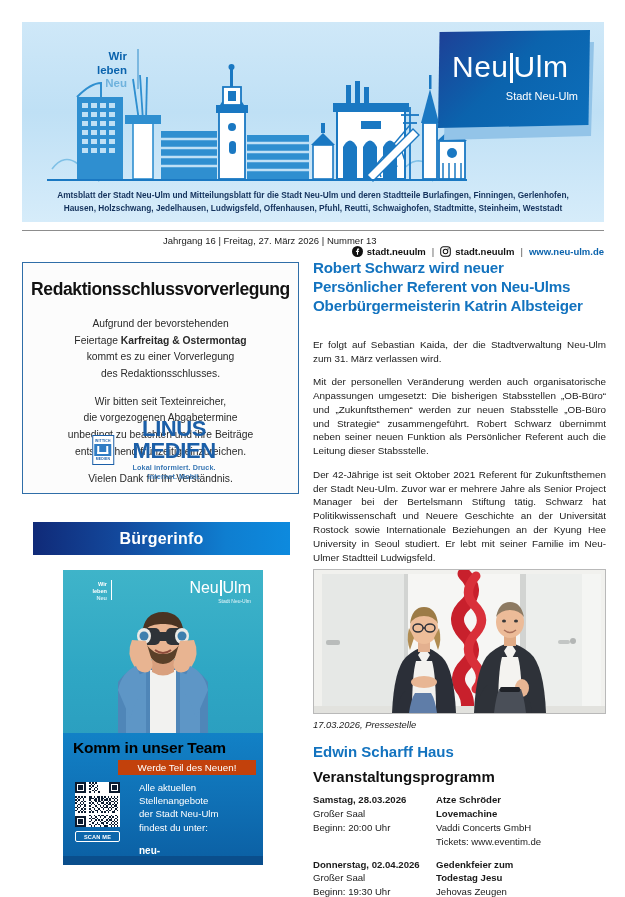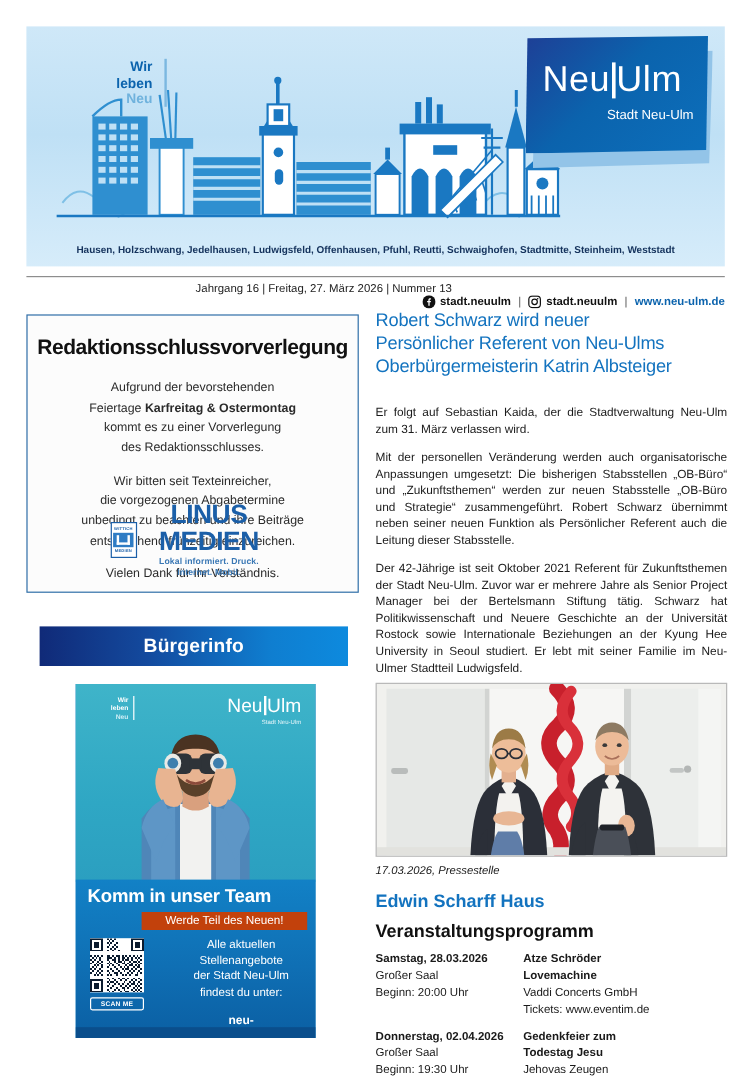--- a/index.html
+++ b/index.html
@@ -317,21 +317,21 @@
     position: absolute;
     left: 0; top: 163px;
     width: 200px; height: 132px;
     background: linear-gradient(180deg, #1281c6 0%, #0f6fb4 55%, #0b5fa3 100%);
   }
   .poster .headline {
     position: absolute;
     left: 10px; top: 169px;
     font-size: 15.5px;
     font-weight: bold;
-    color: #ffffff;
+    color: #000000;
     letter-spacing: -0.2px;
   }
   .poster .subbar {
     position: absolute;
     left: 55px; top: 190px;
     width: 138px; height: 15px;
     background: #c2410c;
     display: flex;
     align-items: center;
     justify-content: center;
@@ -359,40 +359,39 @@
     font-weight: bold;
     letter-spacing: .2px;
     box-sizing: border-box;
   }
   .poster .qtext {
     position: absolute;
     left: 76px; top: 211px;
     color: #fff;
     font-size: 9.6px;
     line-height: 1.38;
-    text-align: center;
   }
   .poster .qtext .url { font-weight: bold; margin-top: 10px; display: block; font-size: 10px; }
   .poster .footbar {
     position: absolute;
     left: 0; bottom: 0;
     width: 200px; height: 9px;
     background: #0a4e8c;
   }
 
   
   .rcol {
     position: absolute;
     left: 313px;
     top: 258px;
     width: 293px;
   }
   .art-head {
     font-size: 15.2px;
-    font-weight: normal;
+    font-weight: bold;
     color: #1373bf;
     line-height: 1.25;
     letter-spacing: -0.2px;
     margin-bottom: 23px;
   }
   .art-p {
     font-size: 9.9px;
     line-height: 1.39;
     color: #1a1a1a;
     text-align: justify;
@@ -579,20 +578,21 @@
     </svg>
 
     <div class="mh-logo">
       <div class="shadow"></div>
       <div class="panel"></div>
       <div class="wordmark"><span>Neu</span><span class="bar"></span><span>Ulm</span></div>
       <div class="sub">Stadt Neu-Ulm</div>
     </div>
 
     <div class="mh-strap">
+      <div>Amtsblatt der Stadt Neu-Ulm und Mitteilungsblatt für die Stadt Neu-Ulm und deren Stadtteile Burlafingen, Finningen, Gerlenhofen,</div>
       <div>Hausen, Holzschwang, Jedelhausen, Ludwigsfeld, Offenhausen, Pfuhl, Reutti, Schwaighofen, Stadtmitte, Steinheim, Weststadt</div>
     </div>
   </div>
 
   <div class="infobar">
     <div class="left">Jahrgang 16  |  Freitag, 27. März 2026  |  Nummer 13</div>
     <div class="right">
       <svg class="ico" viewBox="0 0 24 24">
         <circle cx="12" cy="12" r="12" fill="#111"></circle>
         <path d="M13.2 19v-6h2l.3-2.4h-2.3V9.1c0-.7.2-1.1 1.2-1.1h1.2V5.8c-.2 0-.9-.1-1.8-.1-1.8 0-3 1.1-3 3.1v1.8H8.6V13h2.2v6h2.4z" fill="#fff"></path>

